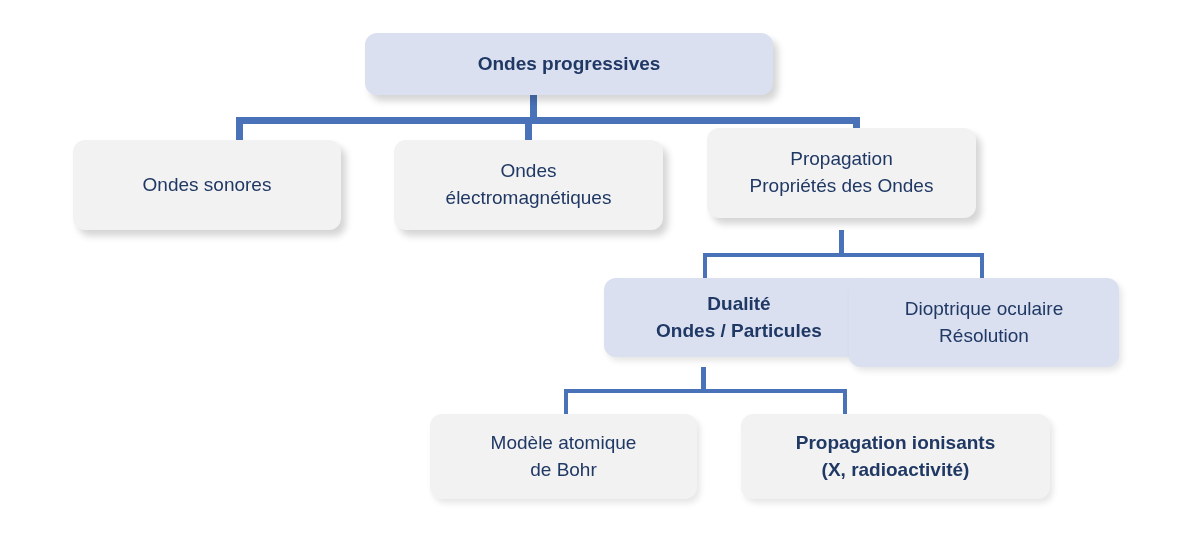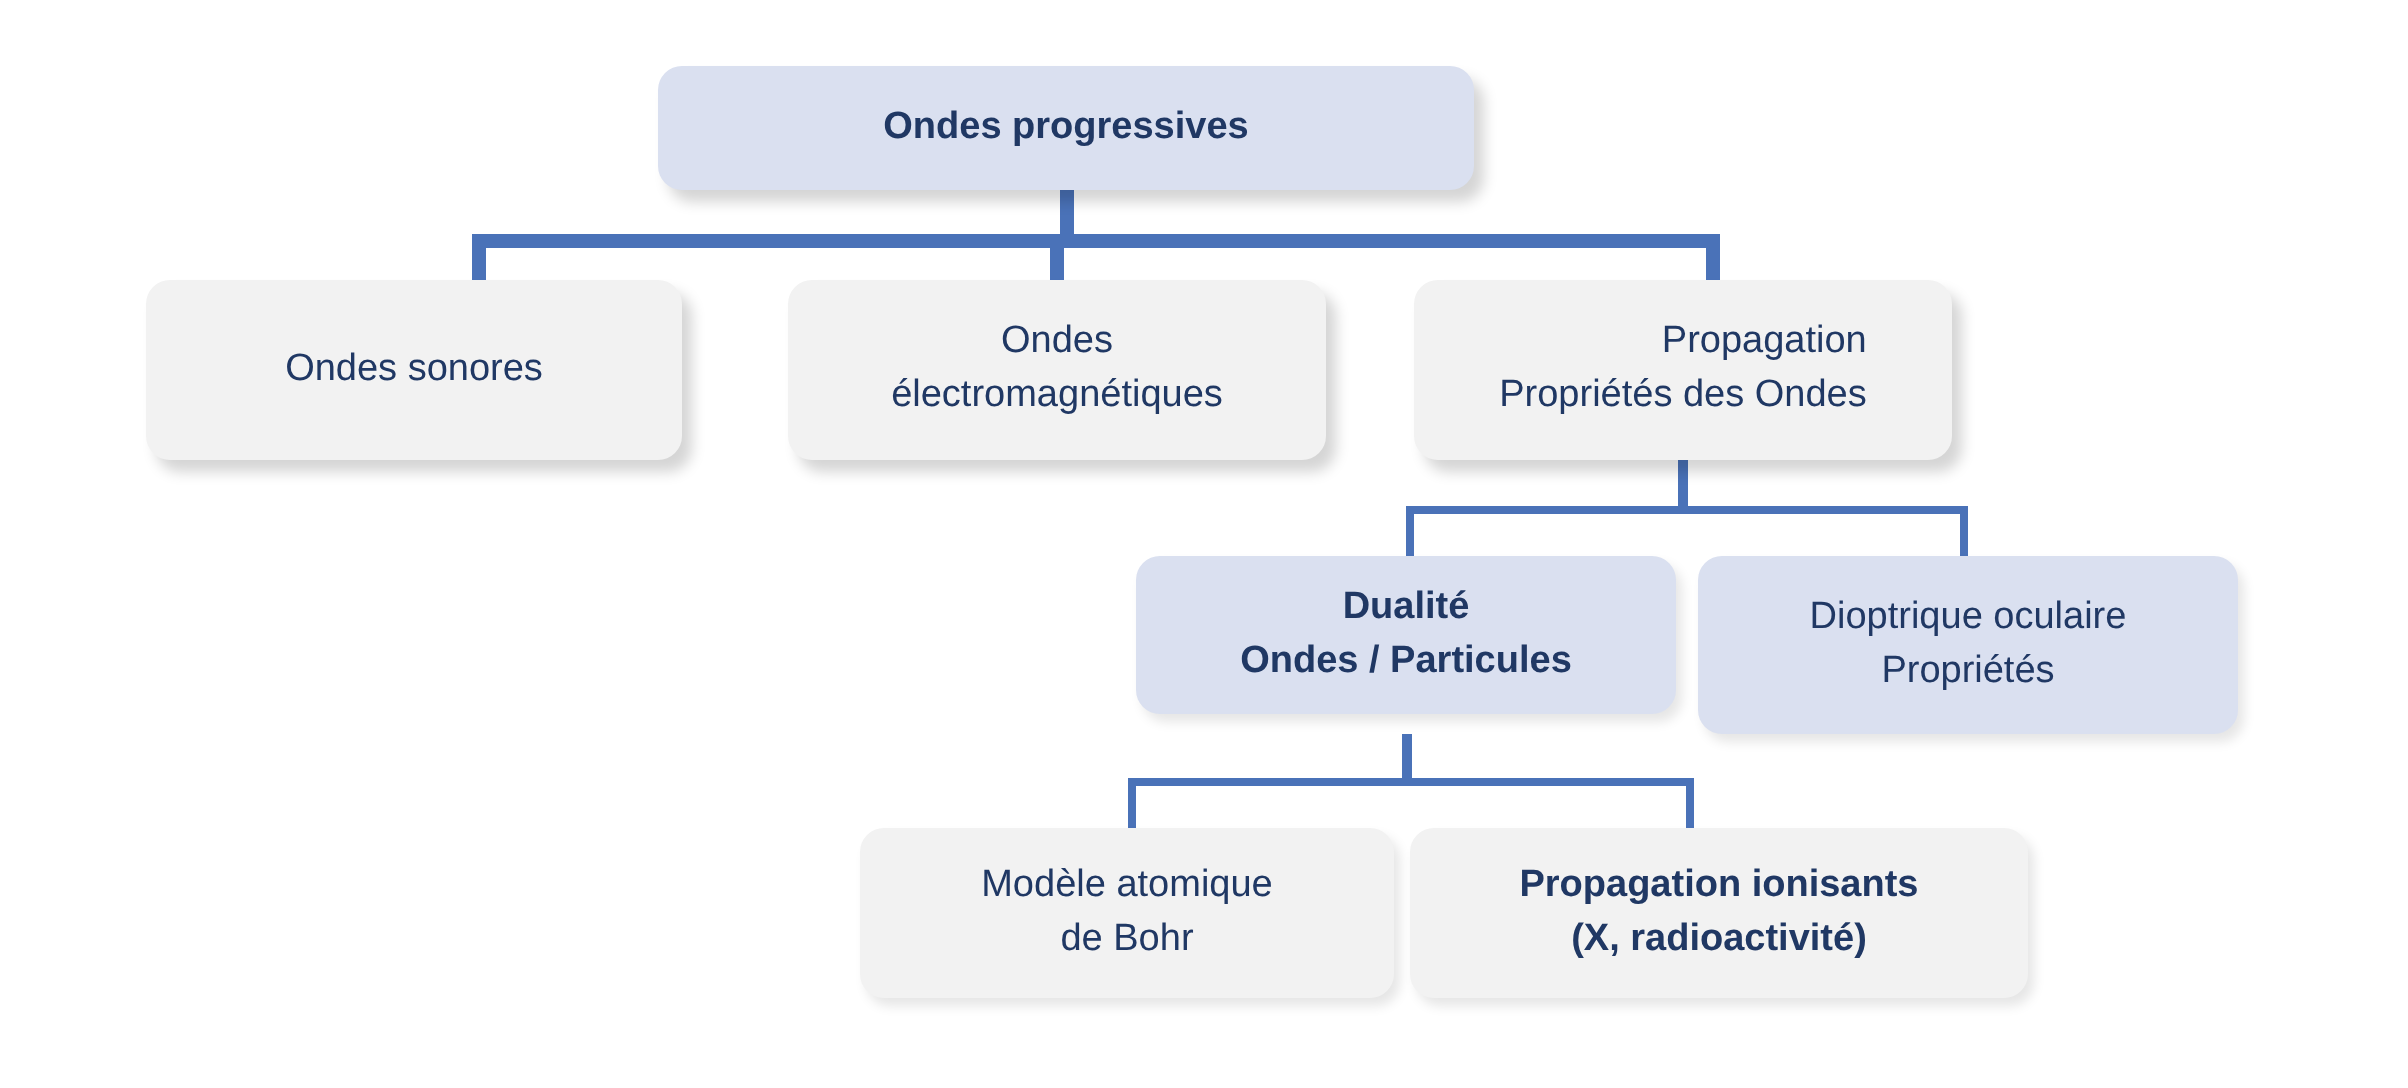--- a/index.html
+++ b/index.html
@@ -32,20 +32,21 @@
     z-index: 3;
   }
   .node-blue {
     background: #dae0f0;
   }
   .node-grey {
     background: #f2f2f2;
   }
   .node-bold {
     font-weight: bold;
+    margin-left: 36px;
   }
   .node-shadow {
     box-shadow: 5px 6px 7px rgba(0,0,0,0.17);
   }
   .node-shadow-soft {
     box-shadow: 3px 4px 6px rgba(0,0,0,0.10);
   }
   .node .label {
     white-space: pre-line;
     display: block;
@@ -86,33 +87,33 @@
 
   <div class="node node-grey node-shadow" style="left:73px; top:140px; width:268px; height:90px;">
     <span class="label">Ondes sonores</span>
   </div>
 
   <div class="node node-grey node-shadow" style="left:394px; top:140px; width:269px; height:90px;">
     <span class="label">Ondes
 électromagnétiques</span>
   </div>
 
-  <div class="node node-grey node-shadow" style="left:707px; top:140px; width:269px; height:90px;text-align:right;">
+  <div class="node node-grey node-shadow" style="left:707px; top:128px; width:269px; height:90px;">
     <span class="label">Propagation
 Propriétés des Ondes</span>
   </div>
 
   <div class="node node-blue node-bold node-shadow-soft" style="left:568px; top:278px; width:270px; height:79px;">
     <span class="label">Dualité
 Ondes / Particules</span>
   </div>
 
   <div class="node node-blue node-shadow-soft" style="left:849px; top:278px; width:270px; height:89px;">
     <span class="label">Dioptrique oculaire
-Propriétés</span>
+Résolution</span>
   </div>
 
   <div class="node node-grey node-shadow-soft" style="left:430px; top:414px; width:267px; height:85px;text-align:center;">
     <span class="label">Modèle atomique
 de Bohr</span>
   </div>
 
   <div class="node node-grey node-bold node-shadow-soft" style="left:705px; top:414px; width:309px; height:85px;">
     <span class="label">Propagation ionisants
 (X, radioactivité)</span>

